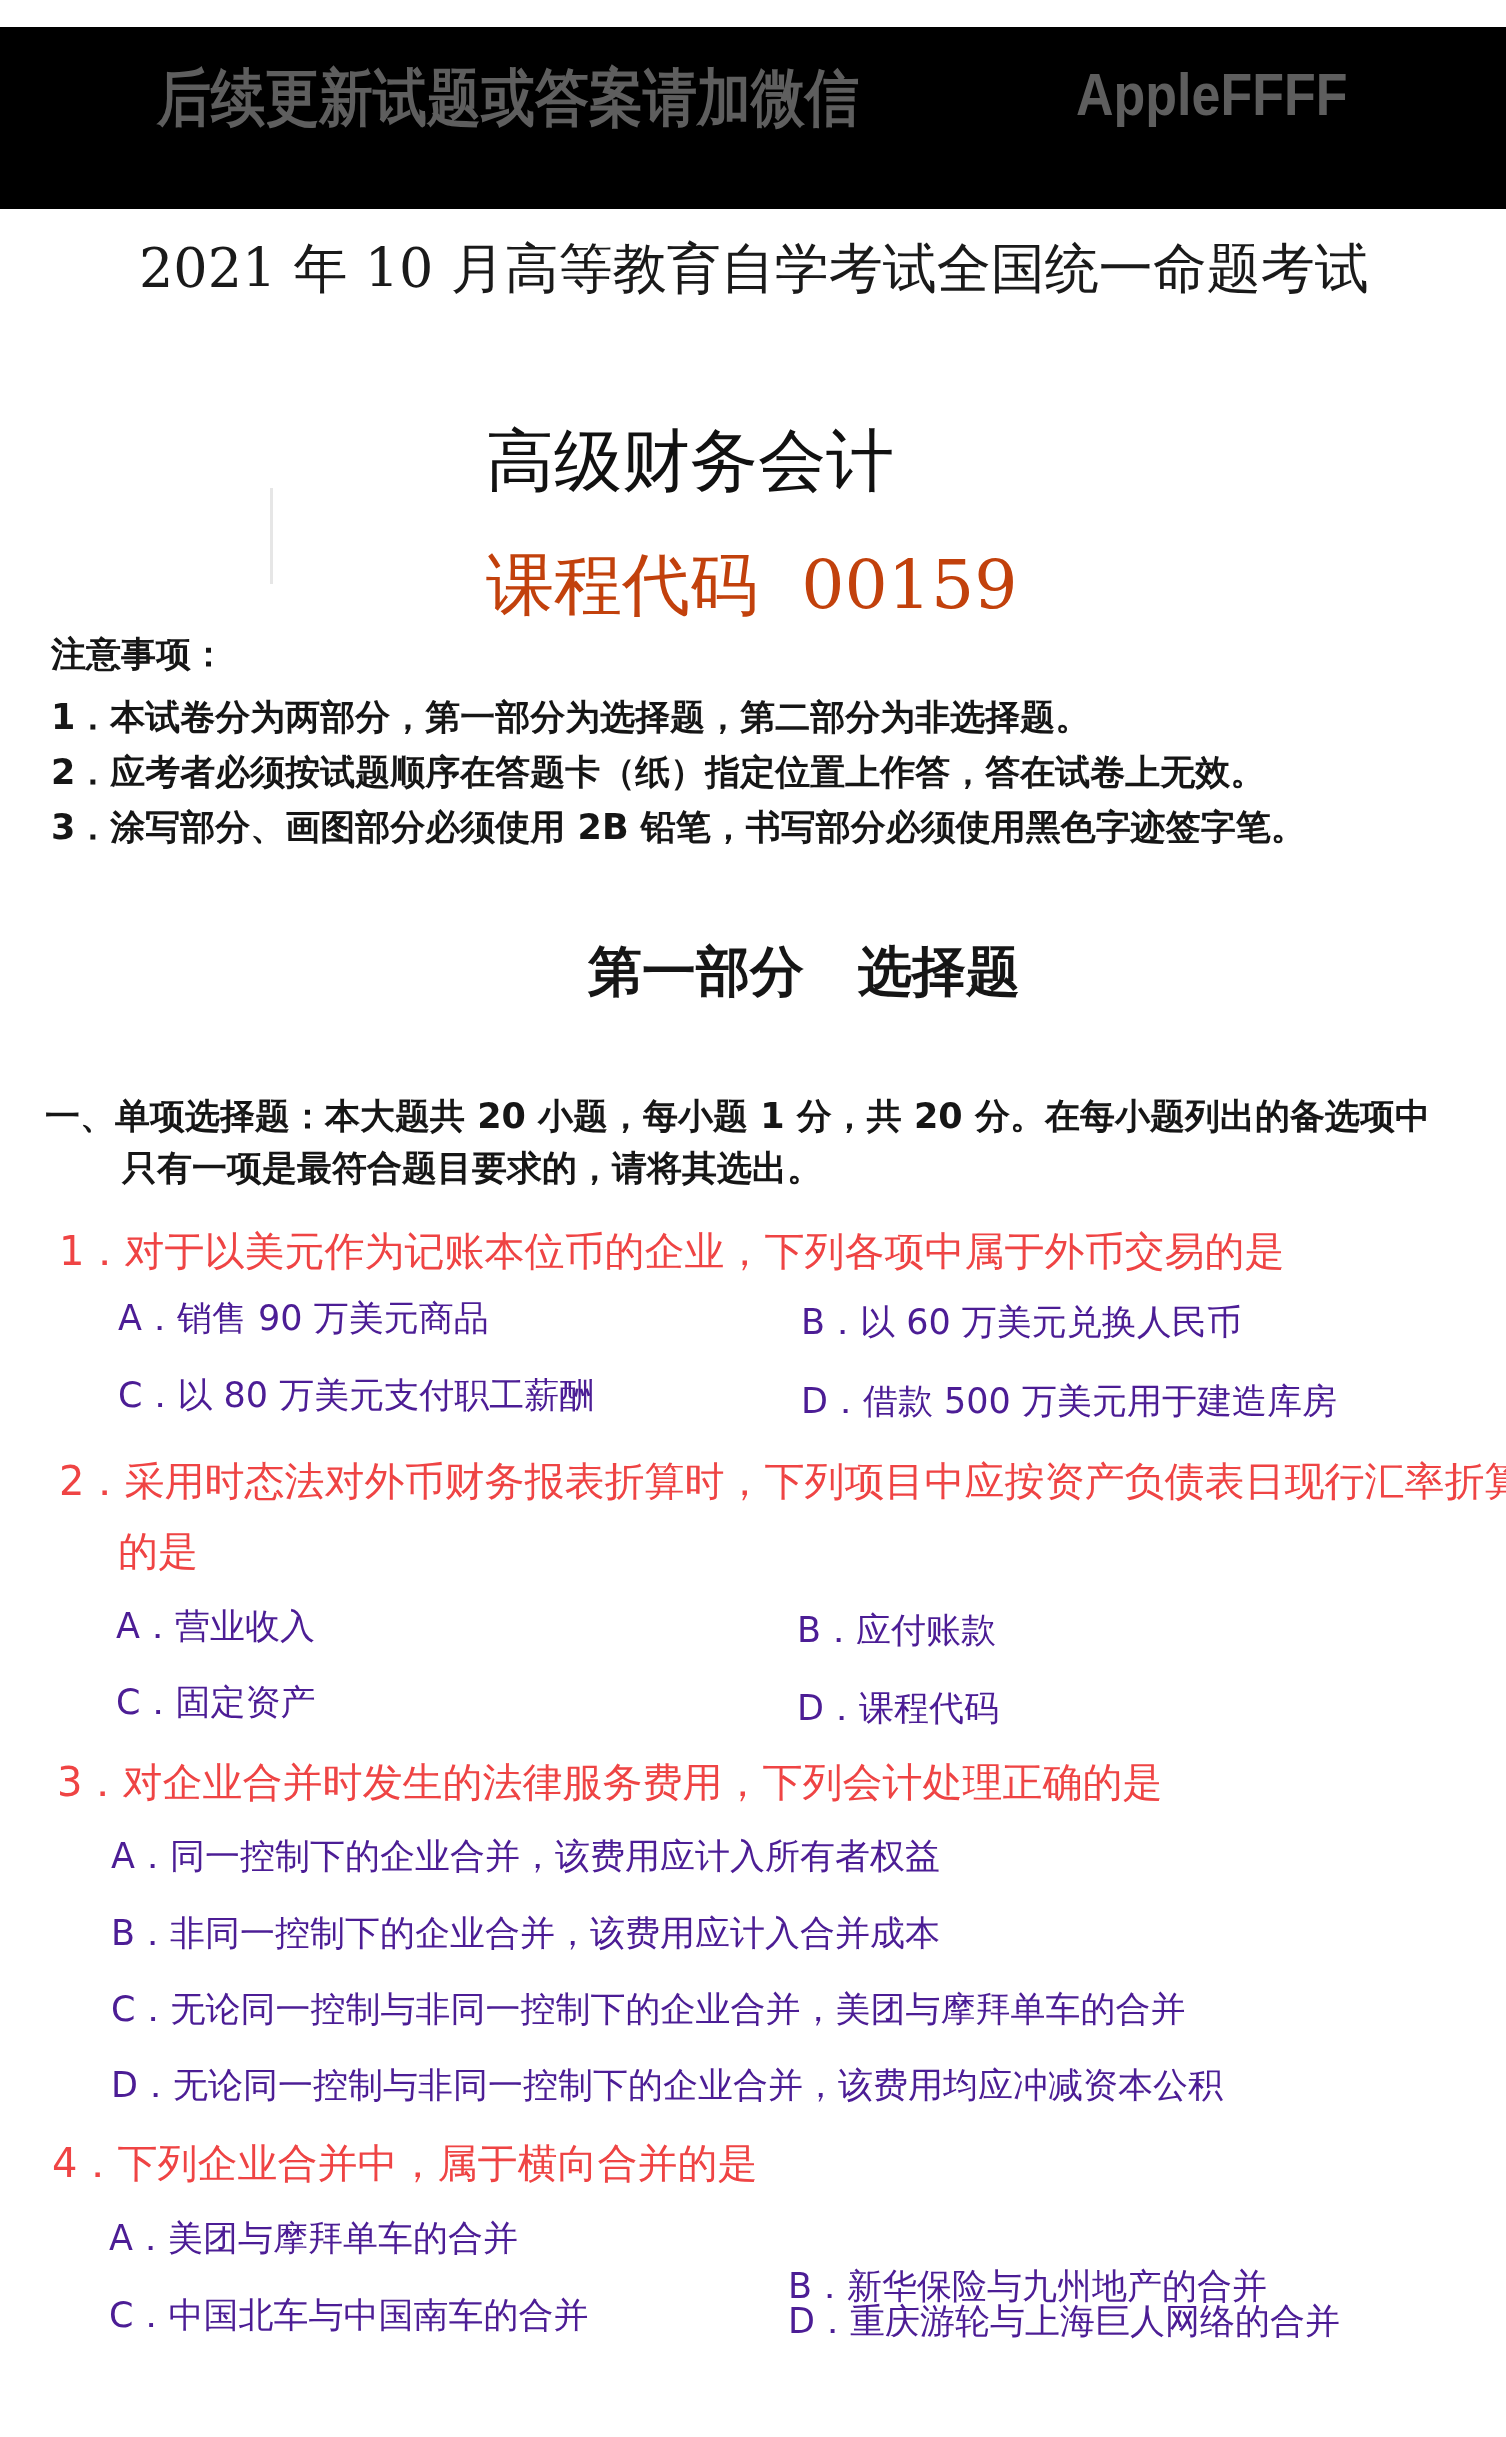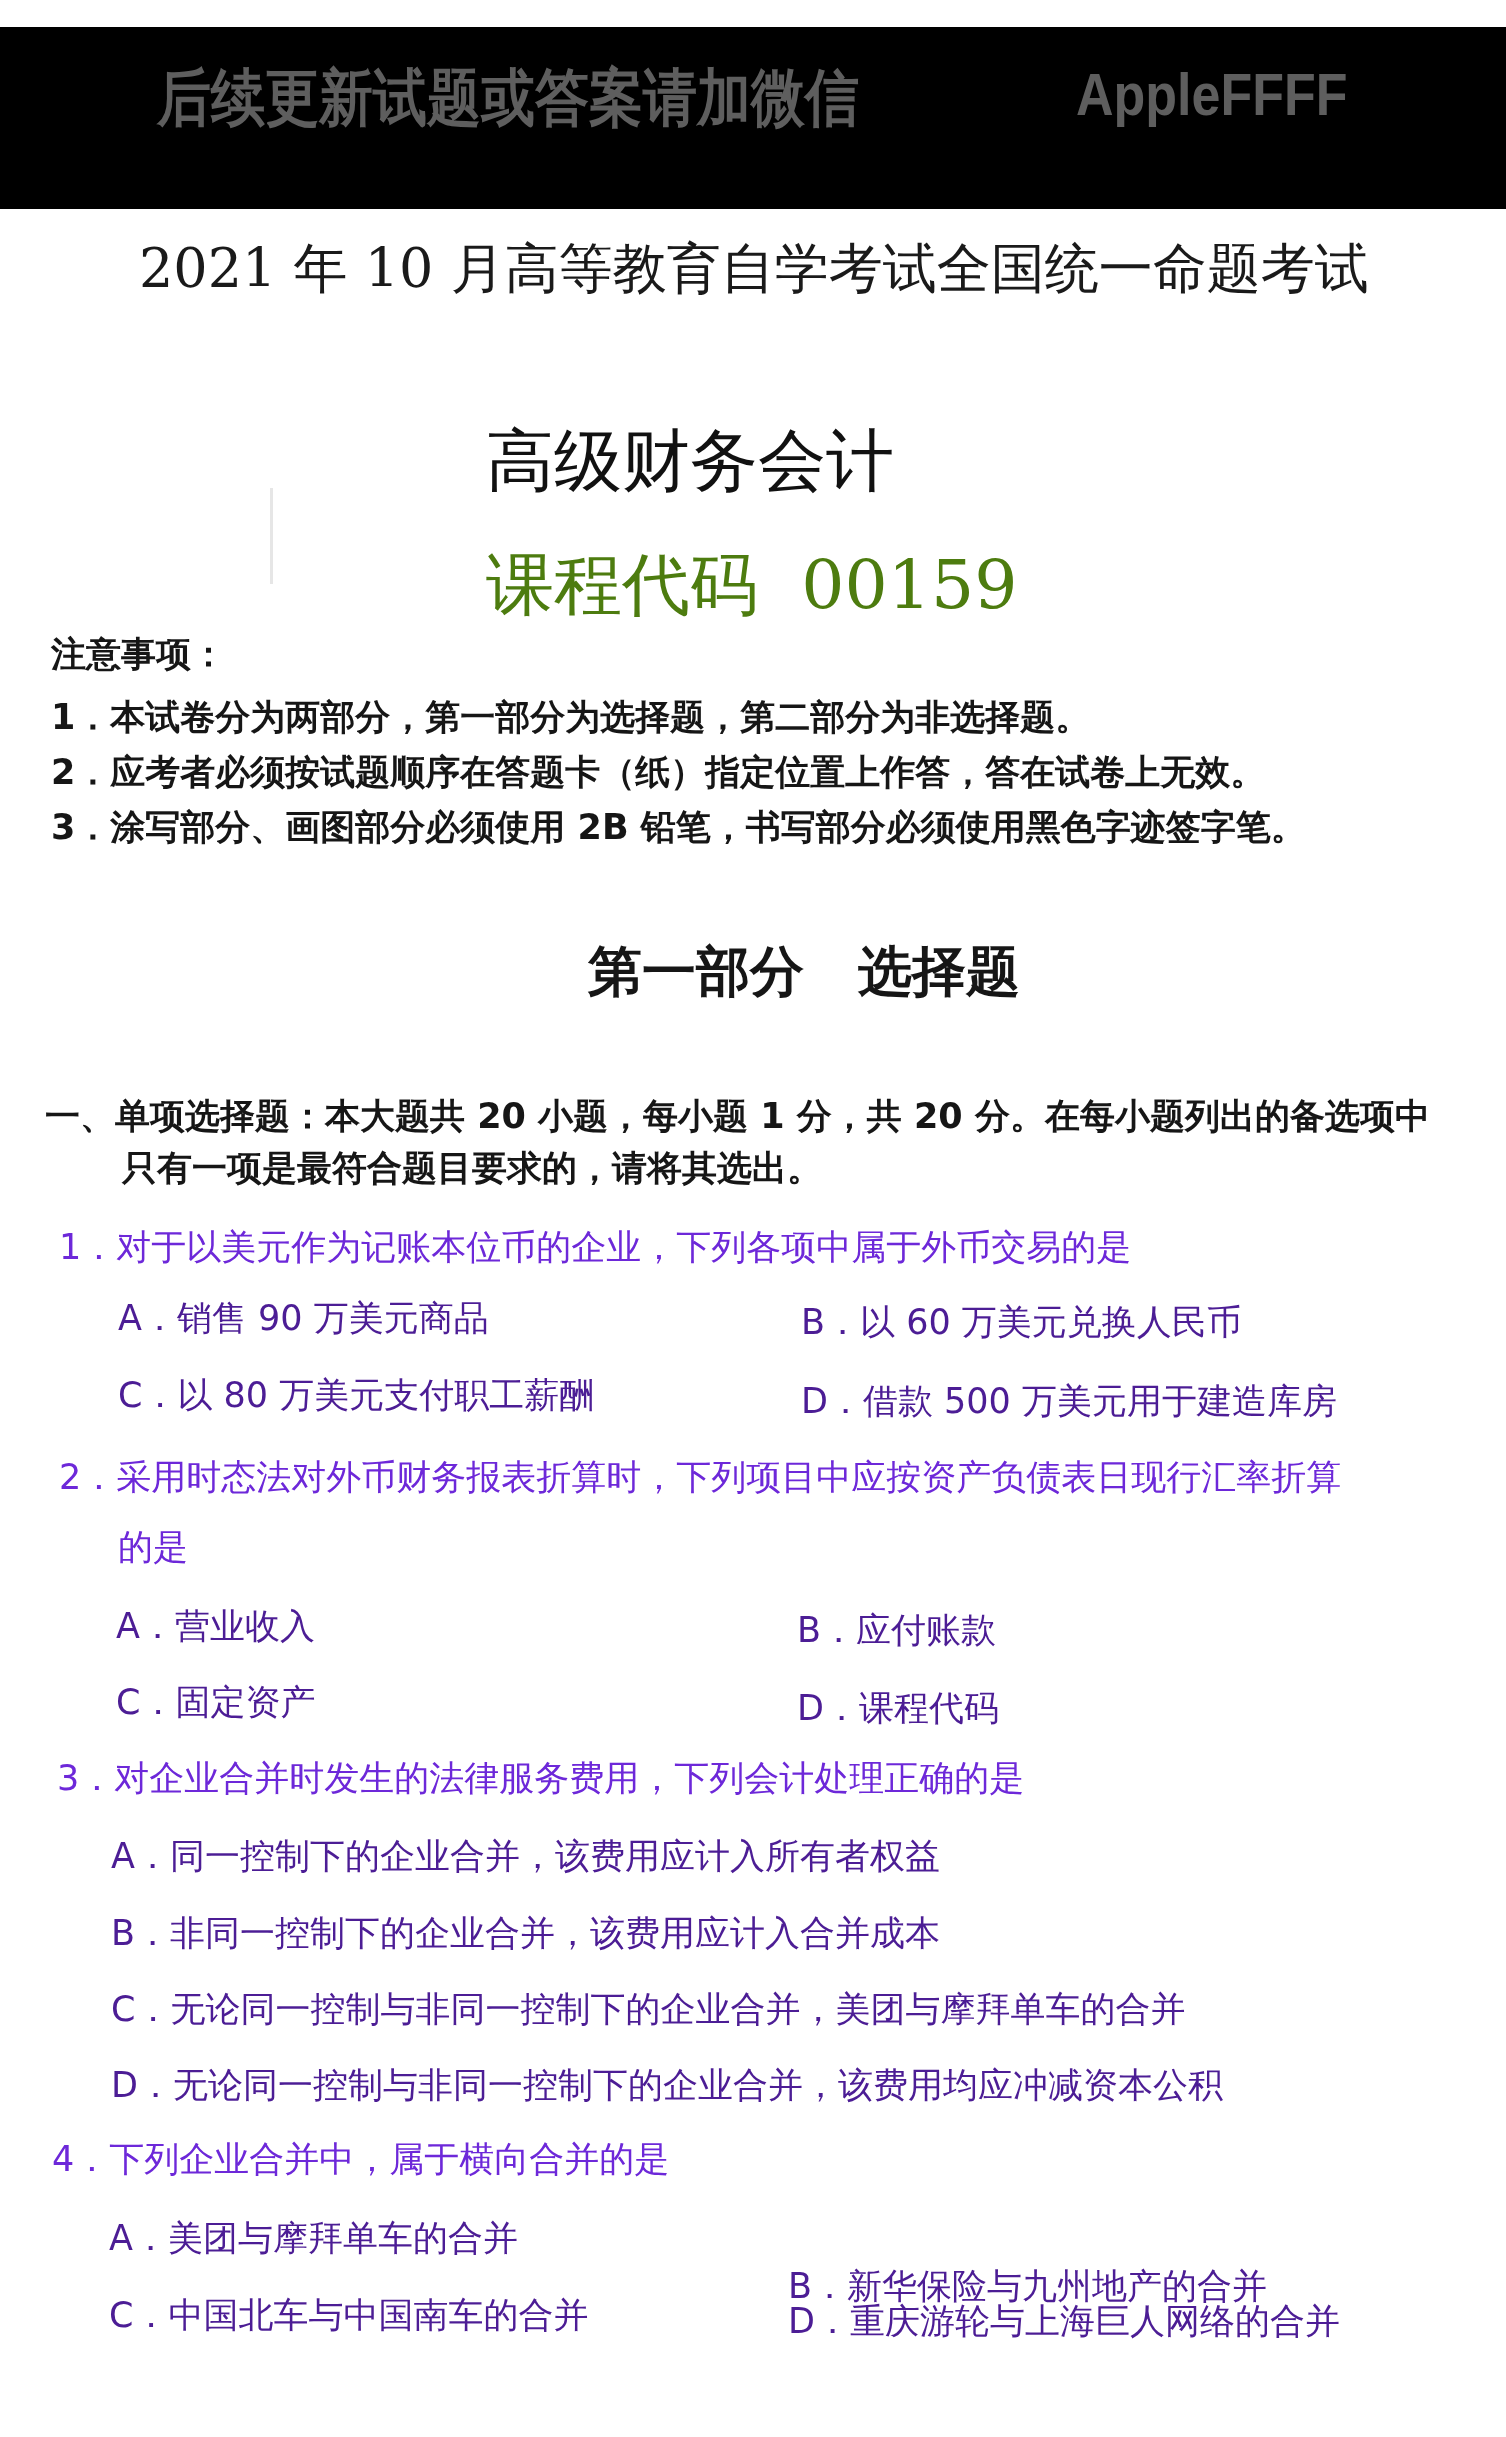--- a/index.html
+++ b/index.html
@@ -16,27 +16,27 @@
     position:absolute; top:30px; left:157px; font-size:54px; color:#5e5e5e; font-weight:bold;
     letter-spacing:0px; transform:scaleY(1.15); transform-origin:top left;
   }
   .banner-id {
     position:absolute; top:33px; left:1076px; font-size:52px; color:#5e5e5e; font-weight:bold;
     font-family:"Liberation Sans", sans-serif; transform:scaleY(1.15); transform-origin:top left;
   }
   .serif { font-family:"DejaVu Serif", "Liberation Serif", serif; }
   .title { top:233px; left:139px; font-size:54px; color:#1a1a1a; }
   .course { top:416px; left:486px; font-size:68px; color:#111; }
-  .code { top:540px; left:486px; font-size:68px; color:#4d7c0f; }
+  .code { top:540px; left:486px; font-size:68px; color:#c2410c; }
   .bold { font-weight:bold; }
   .notice-head { top:631px; left:51px; font-size:35px; }
   .notice-item { left:51px; font-size:35px; }
   .part-title { top:936px; left:556px; font-size:54px; font-weight:bold;margin-left:32px; }
   .intro { font-size:35px; font-weight:bold; }
-  .q { font-size:35px; color:#6d28d9; }
+  .q { font-size:40px; color:#ef4444; }
   .opt { font-size:35px; color:#4c1d95; }
   .scan-mark { position:absolute; left:270px; top:488px; width:2.6px; height:96px; background:#e6e6e6; }
 </style>
 </head>
 <body>
 
 <div class="banner">
   <span class="banner-text">后续更新试题或答案请加微信</span>
   <span class="banner-id">AppleFFFF</span>
 </div>

